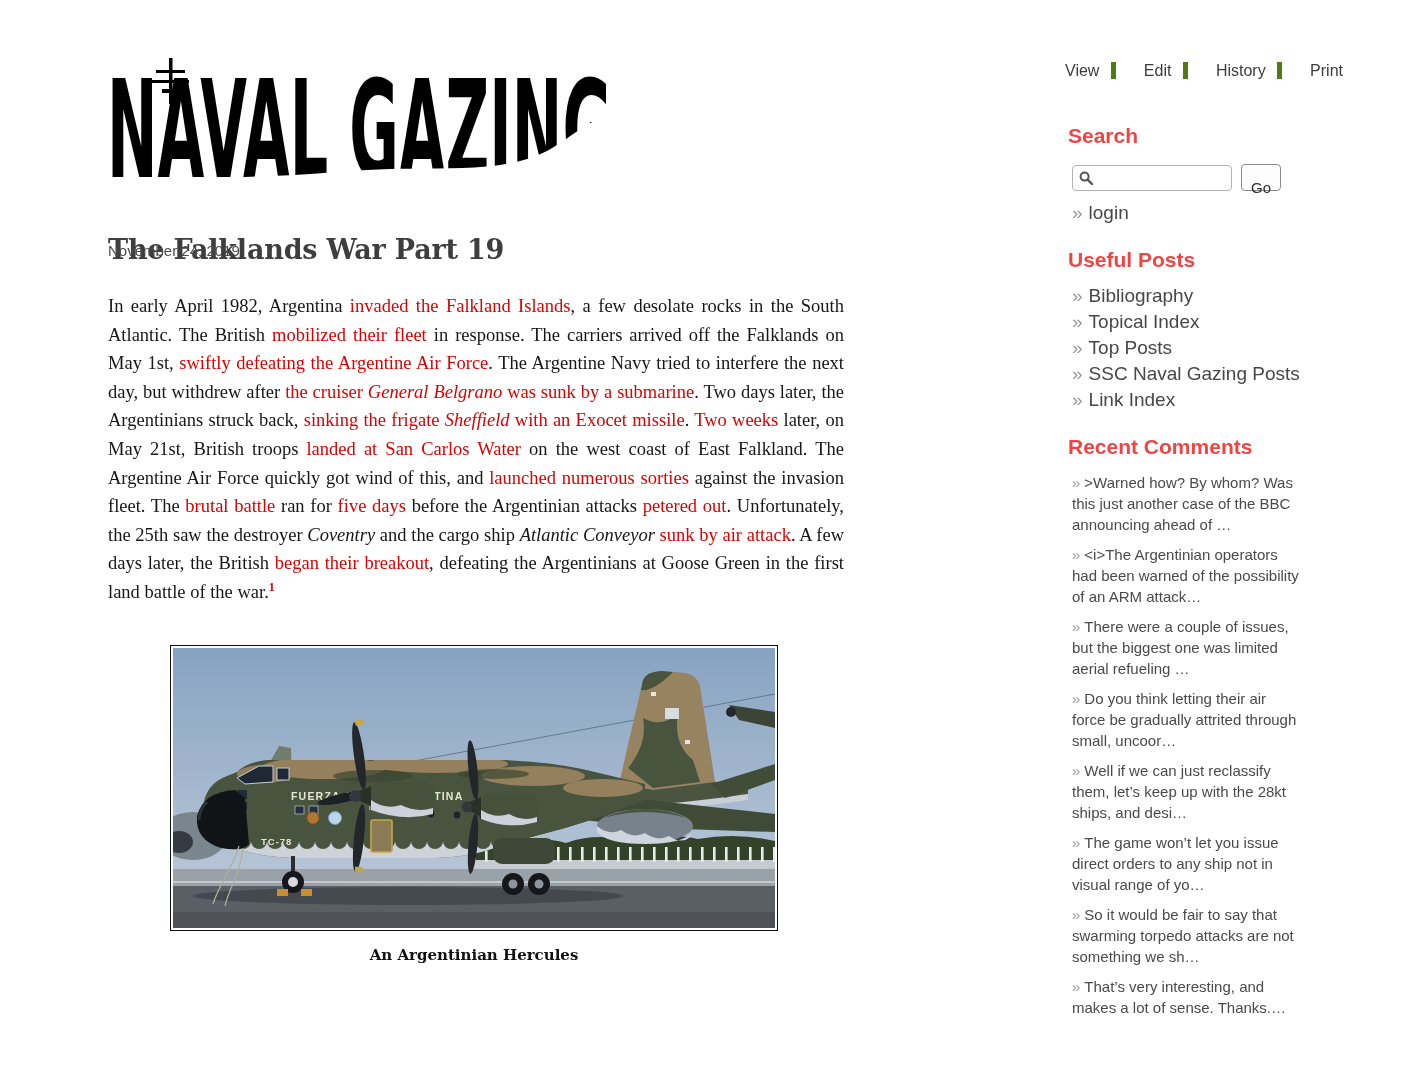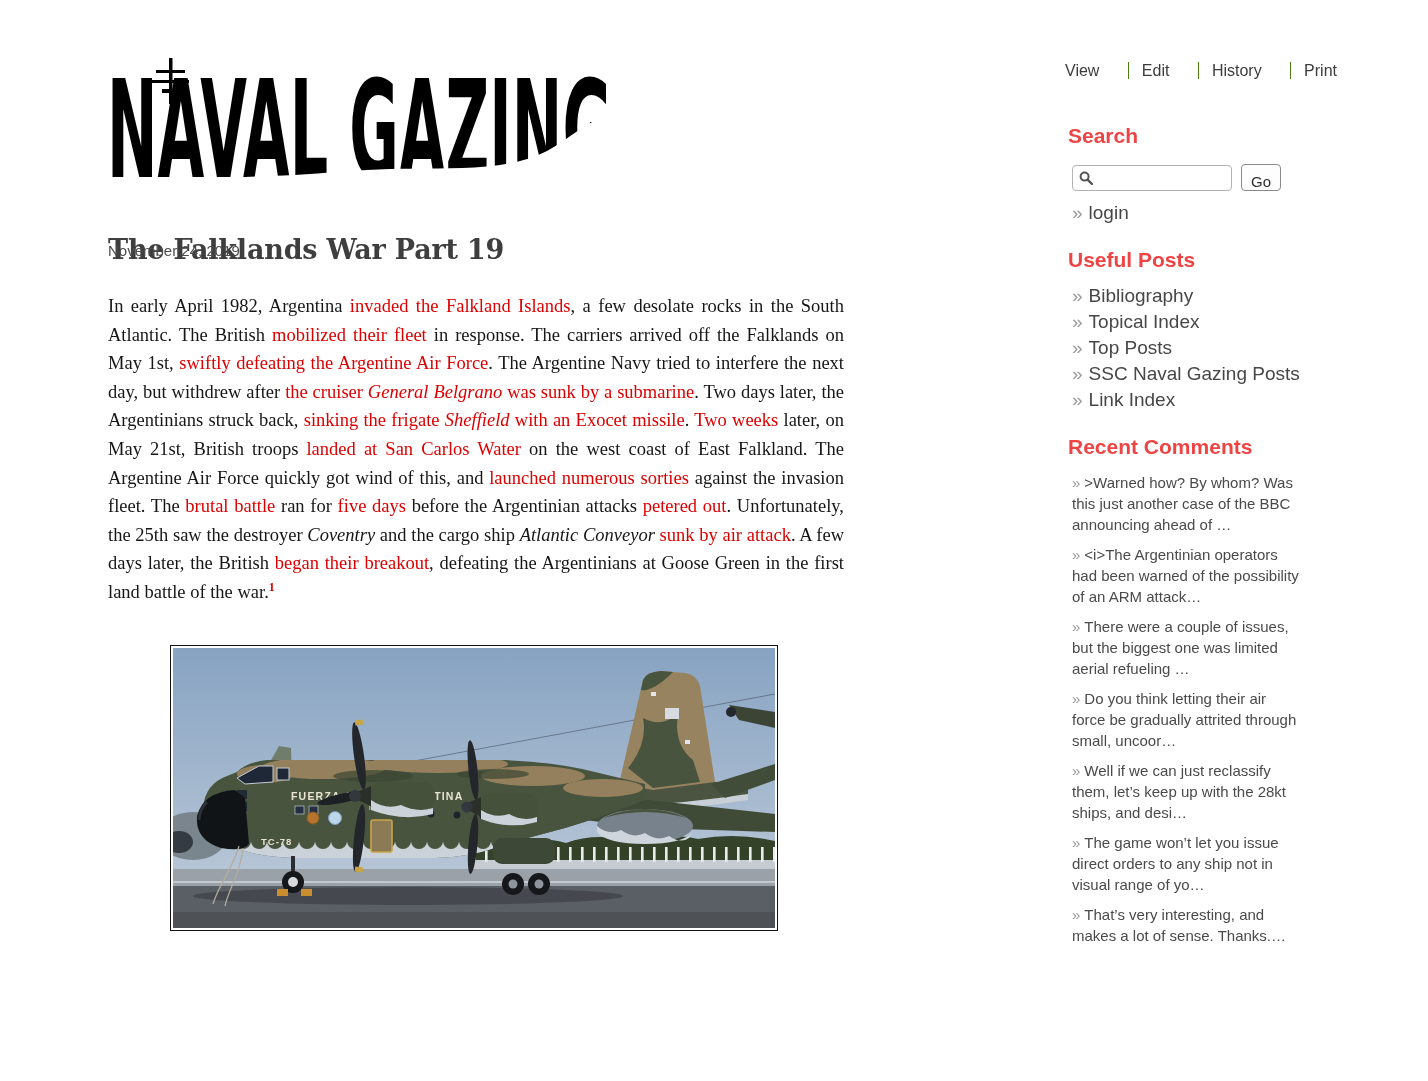--- a/index.html
+++ b/index.html
@@ -7,36 +7,36 @@
   body {
     width:1428px; height:1081px; position:relative; overflow:hidden;
     background:#ffffff; font-family:"Liberation Sans", sans-serif; color:#161616;
   }
 
   
   .logo { position:absolute; left:107px; top:55px; width:505px; height:135px; cursor:pointer; }
 
   .top-nav { position:absolute; left:1065px; top:62px; font-size:16px; color:#3c3c3c; white-space:nowrap; }
   .top-nav .nav-item { cursor:pointer; }
-  .top-nav .nav-item + .nav-item { border-left:1px solid #4d7c0f; padding-left:13px; margin-left:24px; }
+  .top-nav .nav-item + .nav-item { border-left:5px solid #4d7c0f; padding-left:28px; margin-left:7px; }
 
   
   .sidebar { position:absolute; left:1068px; top:124px; width:320px; }
   .s-head { font-size:21px; font-weight:bold; color:#ef4444; margin:0 0 13px 0; letter-spacing:0; }
   .s-head.mt { margin-top:25px; }
 
   .search-row { display:flex; align-items:center; margin:16px 0 11px 4px; }
   .search-box { position:relative; }
   .search-box input {
     width:160px; height:26px; border:1px solid #b3b3b3; border-radius:4px;
     padding:2px 6px 2px 26px; font-size:14px; outline:none; background:#fff; color:#333;
   }
   .search-icon { position:absolute; left:7px; top:6px; }
   .go-btn {
-    margin-left:9px; height:27px; padding:8px 9px 3px; font-size:15px; color:#2e2e2e;
+    margin-left:9px; height:27px; padding:14px 9px 3px; font-size:15px; color:#2e2e2e;
     background:#fdfdfd; border:1px solid #8a8a8a; border-radius:4px; cursor:pointer;
     font-family:"Liberation Sans", sans-serif;
   }
 
   .side-link { font-size:19px; line-height:21px; color:#474747; margin:0 0 5px 4px; cursor:pointer; }
   .side-list .side-link { margin-bottom:5px; }
   .marker { color:#9a9a9a; margin-right:6px; }
   .login { margin-bottom:2px; }
 
   .comment-list { width:232px; }
@@ -165,20 +165,23 @@
       </div>
 
       <div class="comment">
         <span class="marker">»</span><span>Well if we can just reclassify them, let’s keep up with the 28kt ships, and desi…</span>
       </div>
 
       <div class="comment">
         <span class="marker">»</span><span>The game won’t let you issue direct orders to any ship not in visual range of yo…</span>
       </div>
 
+      <div class="comment">
+        <span class="marker">»</span><span>So it would be fair to say that swarming torpedo attacks are not something we sh…</span>
+      </div>
 
       <div class="comment">
         <span class="marker">»</span><span>That’s very interesting, and makes a lot of sense. Thanks.…</span>
       </div>
     </div>
 </aside>
 
 <main class="main">
   <div class="post-date">November 24, 2019</div>
   <article class="article">
@@ -355,15 +358,16 @@
                 <circle cx="366" cy="236" r="4.5" fill="#8e959c"></circle>
               <line x1="120" y1="208" x2="120" y2="230" stroke="#2a2e33" stroke-width="4"></line>
               <circle cx="120" cy="234" r="11" fill="#15171a"></circle>
                 <circle cx="120" cy="234" r="5" fill="#d6dadf"></circle>
               <rect x="104" y="241" width="11" height="7" fill="#c98f2e"></rect>
               <rect x="128" y="241" width="11" height="7" fill="#c98f2e"></rect>
             </g>
           </g>
         </svg>
       </div>
+      <figcaption>An Argentinian Hercules</figcaption>
     </figure>
   </article>
 </main>
 
 </body></html>

